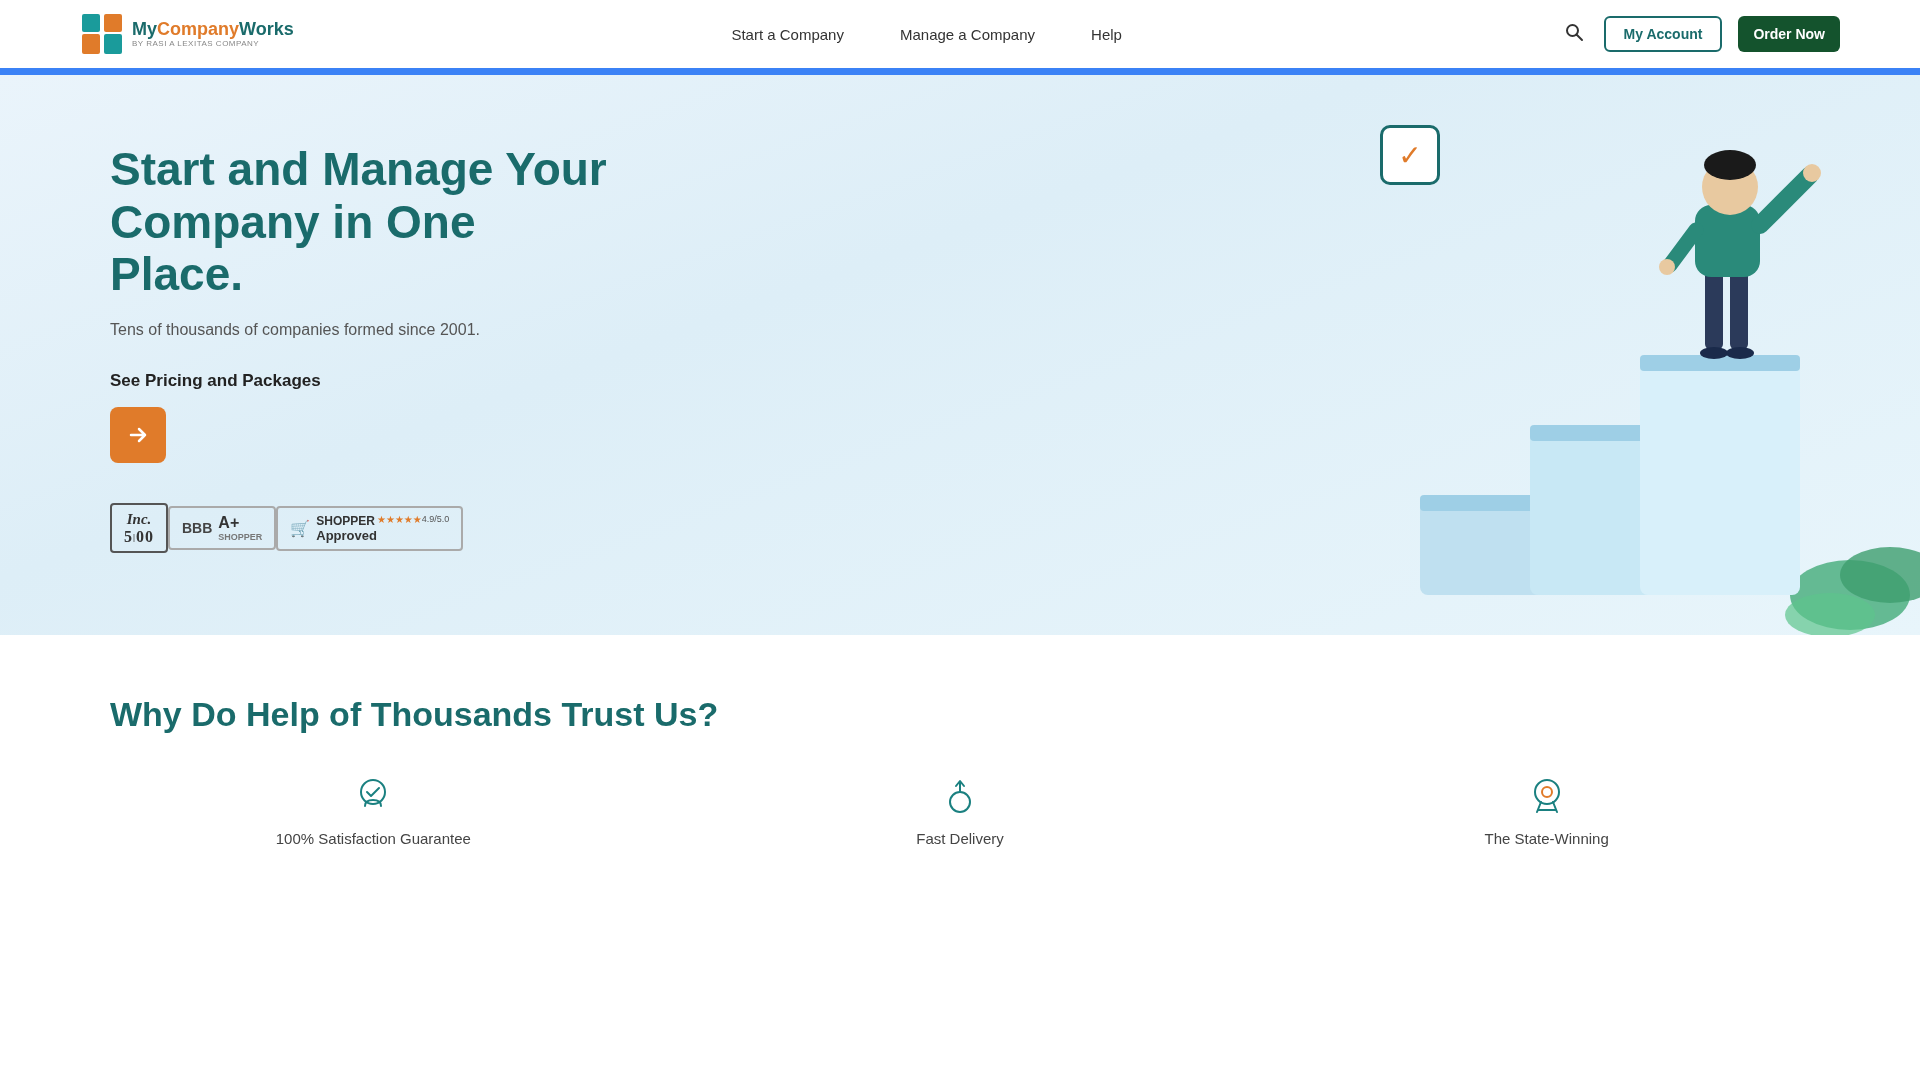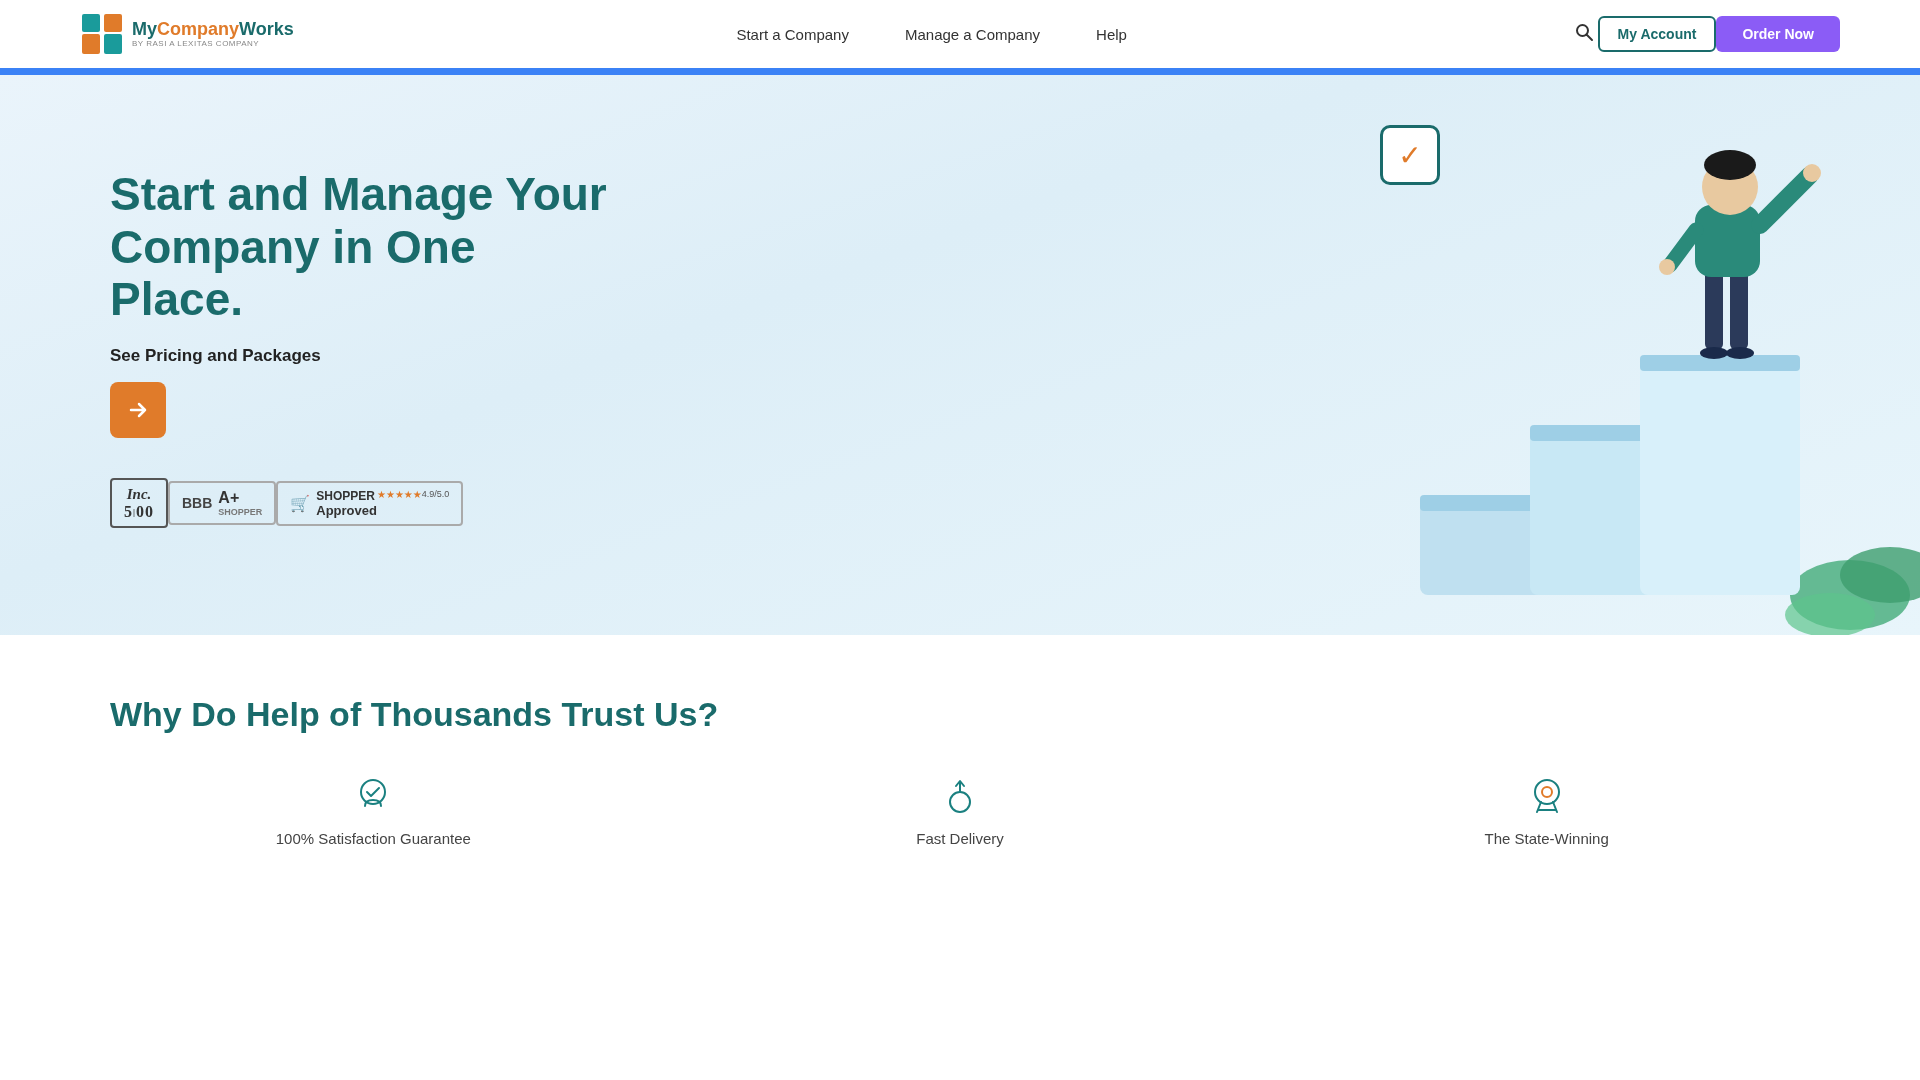--- a/index.html
+++ b/index.html
@@ -52,45 +52,46 @@
     .nav-link {
       font-size: 15px;
       color: #333;
       text-decoration: none;
       cursor: pointer;
       font-weight: 500;
     }
     .navbar-actions {
       display: flex;
       align-items: center;
+      gap: 16px;
     }
     .search-icon-btn {
       background: none;
       border: none;
       cursor: pointer;
       color: #333;
       font-size: 18px;
       padding: 4px;
     }
     .my-account-btn {
       border: 2px solid #1a6b6b;
       background: #fff;
       color: #1a6b6b;
       border-radius: 6px;
       padding: 8px 18px;
       font-size: 14px;
       font-weight: 600;
       cursor: pointer;
     }
     .order-now-btn {
-      background: #8b5cf6;
+      background: #14532d;
       border: none;
       color: #fff;
       border-radius: 6px;
-      padding: 10px 26px;
+      padding: 10px 15px;
       font-size: 14px;
       font-weight: 700;
       cursor: pointer;
     }
 
     
     .hero {
       background: linear-gradient(160deg, #eaf4fb 0%, #ddeef7 40%, #e8f5fb 100%);
       min-height: 560px;
       position: relative;
@@ -283,20 +284,21 @@
     <button class="order-now-btn">Order Now</button>
   </div>
 </nav>
 
 <section class="hero">
   <div class="hero-content">
     <h1 class="hero-title">
       <span>Start and Manage Your</span><br>
       <span>Company in One Place.</span>
     </h1>
+    <p class="hero-subtitle">Tens of thousands of companies formed since 2001.</p>
     <p class="hero-cta-label">See Pricing and Packages</p>
     <button class="hero-arrow-btn">
       <svg viewBox="0 0 24 24" xmlns="http://www.w3.org/2000/svg">
         <path d="M5 12h14M13 6l6 6-6 6" stroke="#fff" stroke-width="2.5" stroke-linecap="round" stroke-linejoin="round" fill="none"></path>
       </svg>
     </button>
 
     <div class="badges">
 
       <div class="badge-inc">

